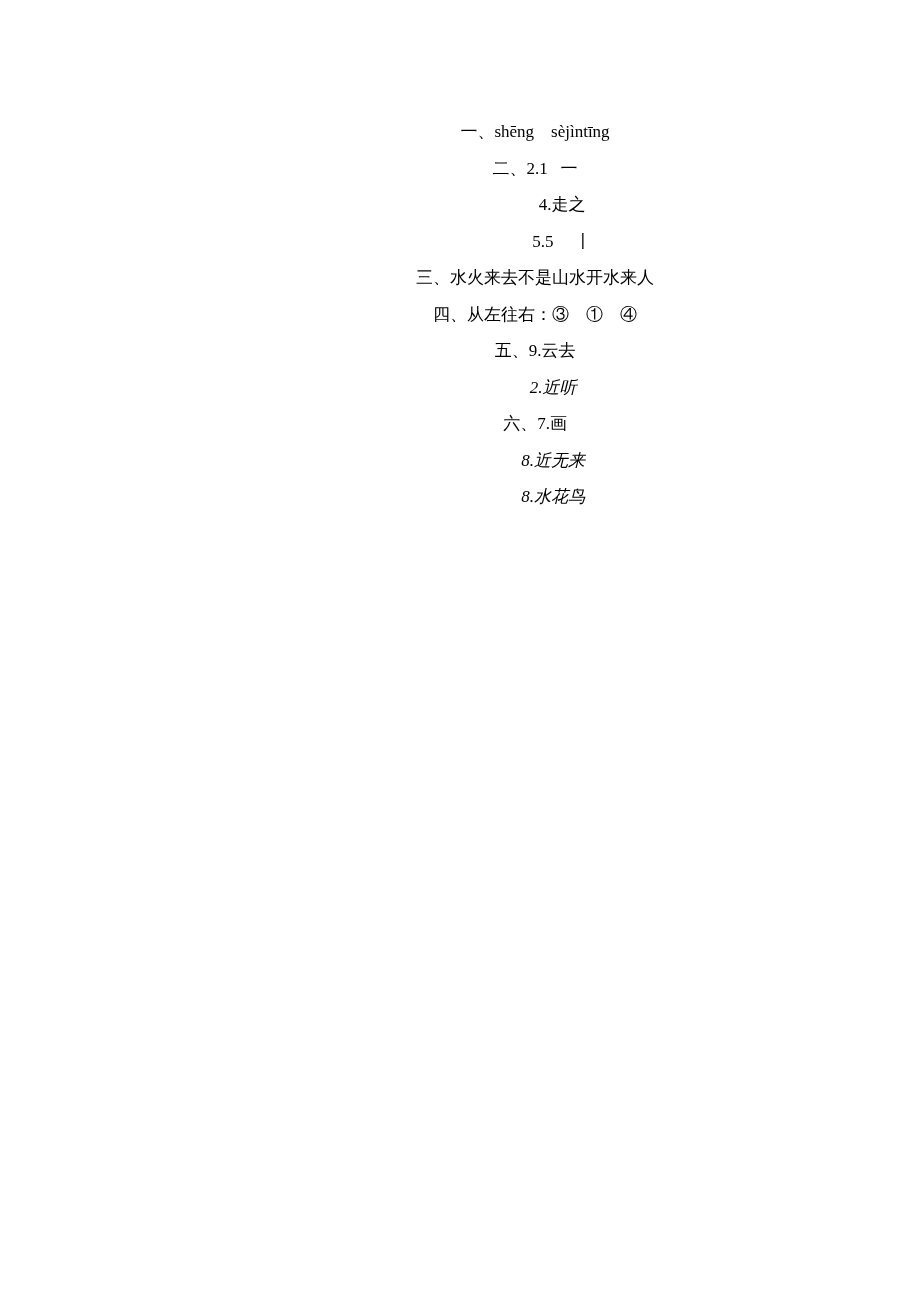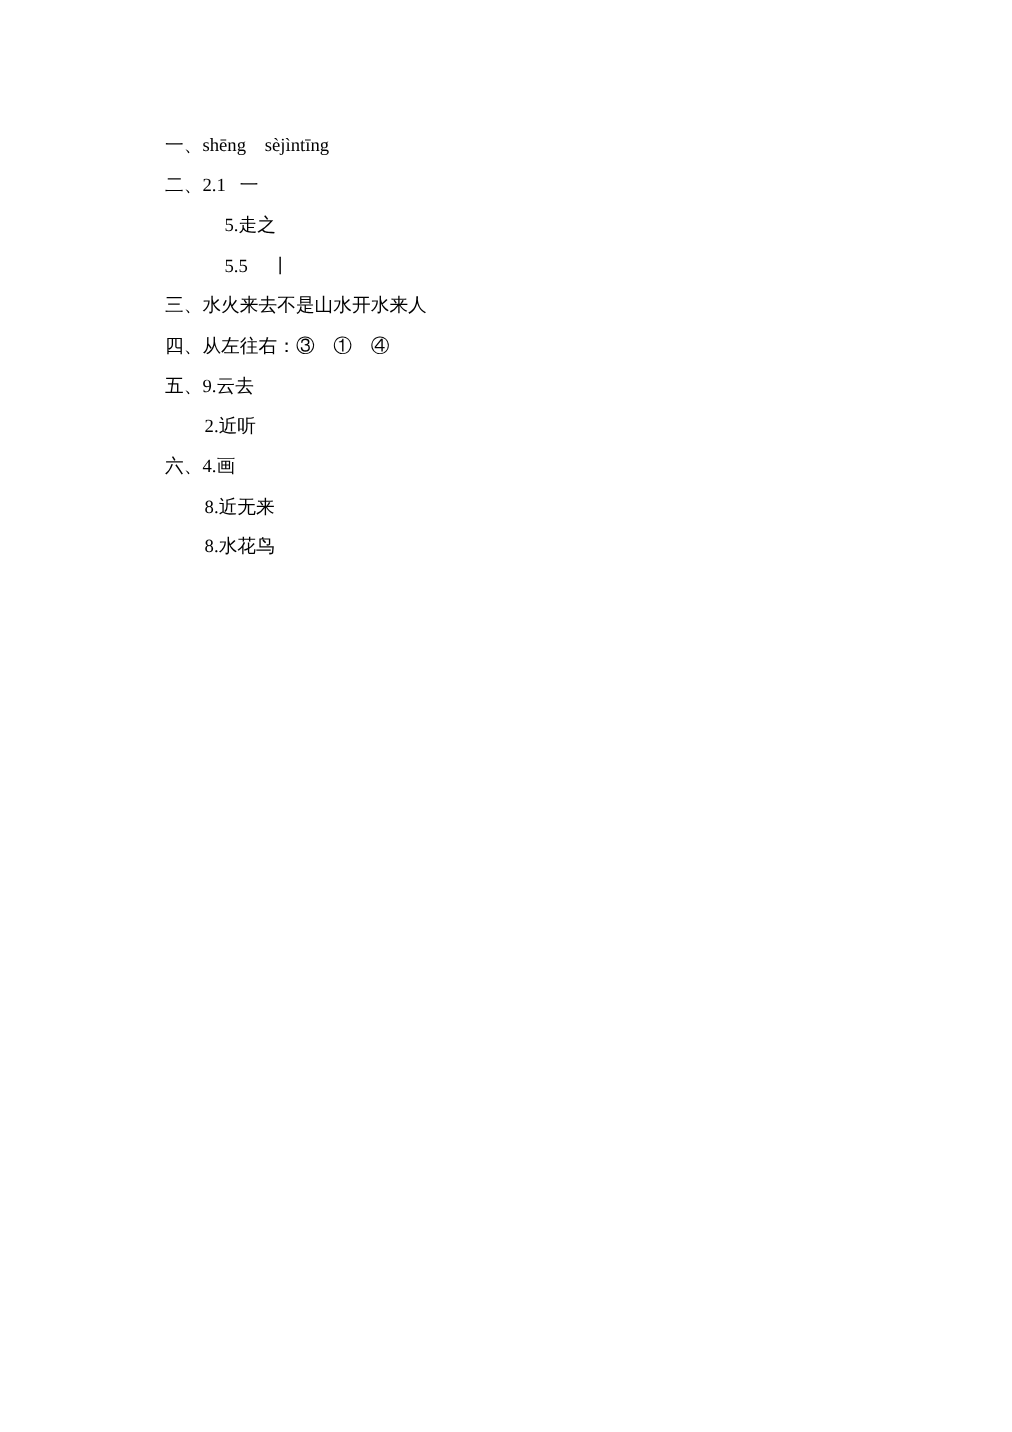--- a/index.html
+++ b/index.html
@@ -13,34 +13,36 @@
       background: #ffffff;
       font-family: "SimSun", "宋体", serif;
       font-size: 17px;
       color: #000000;
       padding-top: 114px;
       padding-left: 150px;
       line-height: 2.15;
     }
     .line {
       white-space: pre;
+      text-align: center;
     }
     .indent {
       padding-left: 54px;
     }
     .indent2 {
       padding-left: 36px;
+      font-style: italic;
     }
   </style>
 </head>
 <body>
 
 <div class="line">一、shēng    sèjìntīng</div>
 <div class="line">二、2.1   一</div>
-<div class="line indent">5.走之</div>
+<div class="line indent">4.走之</div>
 <div class="line indent">5.5     丨</div>
 <div class="line">三、水火来去不是山水开水来人</div>
 <div class="line">四、从左往右：③    ①    ④</div>
 <div class="line">五、9.云去</div>
 <div class="line indent2">2.近听</div>
-<div class="line">六、4.画</div>
+<div class="line">六、7.画</div>
 <div class="line indent2">8.近无来</div>
 <div class="line indent2">8.水花鸟</div>
 
 </body></html>

